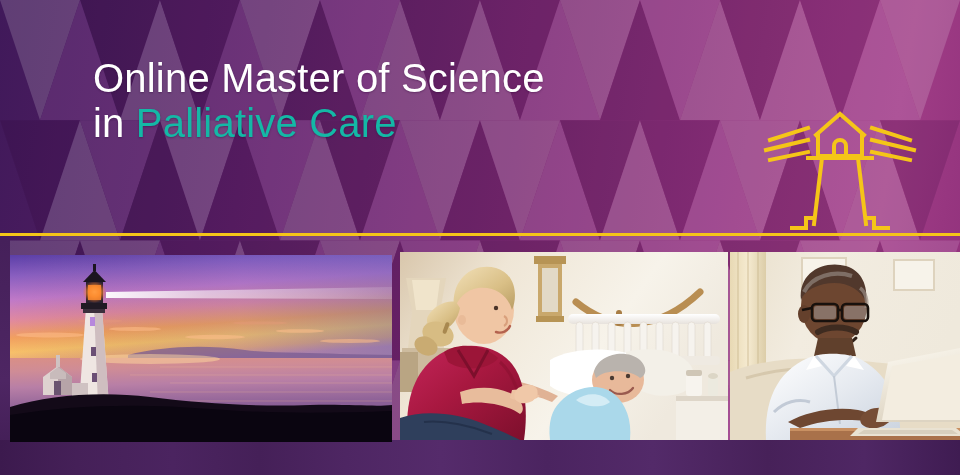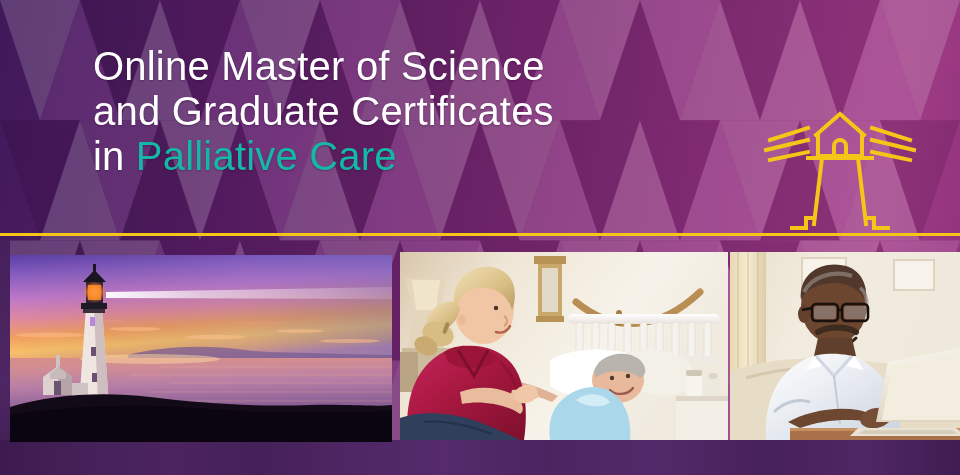--- a/index.html
+++ b/index.html
@@ -22,21 +22,21 @@
     inset: 0;
     background:
       linear-gradient(100deg, #40195a 0%, #5b2167 26%, #7a2a72 52%, #93357f 74%, #a03d86 88%, #8e2f7a 100%);
   }
   .poly-bg svg { position: absolute; inset: 0; width: 100%; height: 100%; display: block; }
 
   
   .headline {
     position: absolute;
     left: 93px;
-    top: 44px;
+    top: 56px;
     width: 640px;
     font-size: 40px;
     line-height: 45px;
     font-weight: 300;
     letter-spacing: 0.2px;
     color: #ffffff;
     text-shadow: 0 1px 2px rgba(40,0,50,.35);
   }
   .headline .ln { display: block; white-space: nowrap; }
   .accent { color: #14b8a6; }
@@ -191,21 +191,20 @@
         <polygon points="760,248 840,248 800,186" fill="#200026"></polygon>
         <polygon points="800,186 880,186 840,248" fill="#f5d6f7"></polygon>
         <polygon points="840,248 920,248 880,186" fill="#ffffff"></polygon>
         <polygon points="880,186 960,186 920,248" fill="#2d0033"></polygon>
       </g>
     </svg>
   </div>
 
   <div class="headline">
     <span class="ln">Online Master of Science</span>
-    <span class="ln">and Graduate Certificates</span>
     <span class="ln"><span>in </span><span class="accent">Palliative Care</span></span>
   </div>
 
   <div class="lighthouse">
     <svg viewBox="0 0 160 140" aria-hidden="true">
       <g stroke="#f5c518" stroke-width="4" fill="none" stroke-linecap="square">
 
         <line x1="10" y1="40" x2="48" y2="28"></line>
         <line x1="6" y1="50" x2="48" y2="40"></line>
         <line x1="10" y1="60" x2="48" y2="52"></line>

